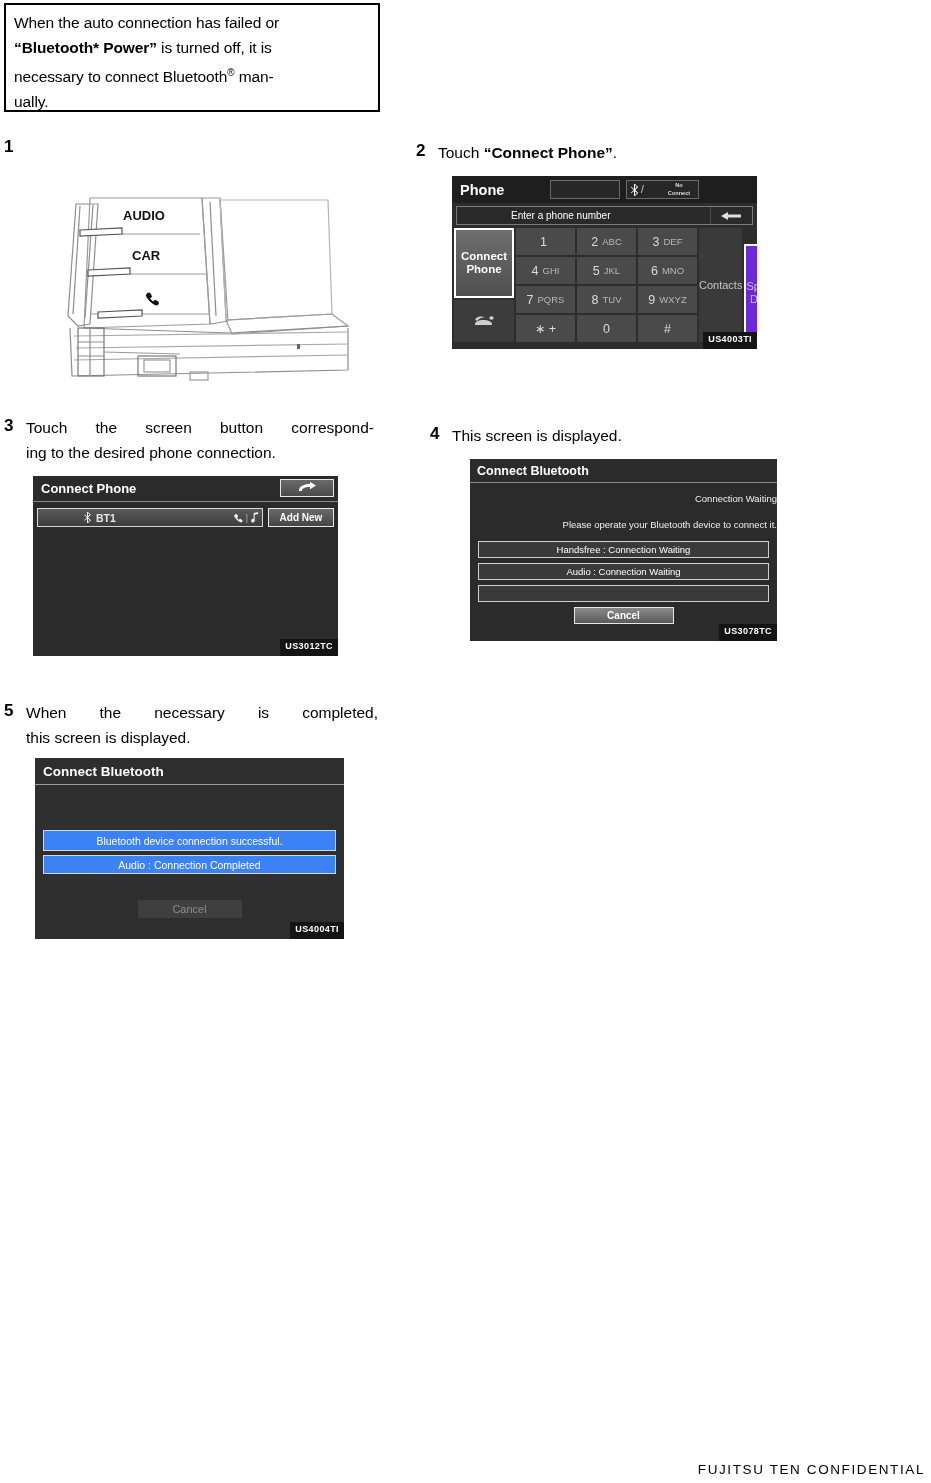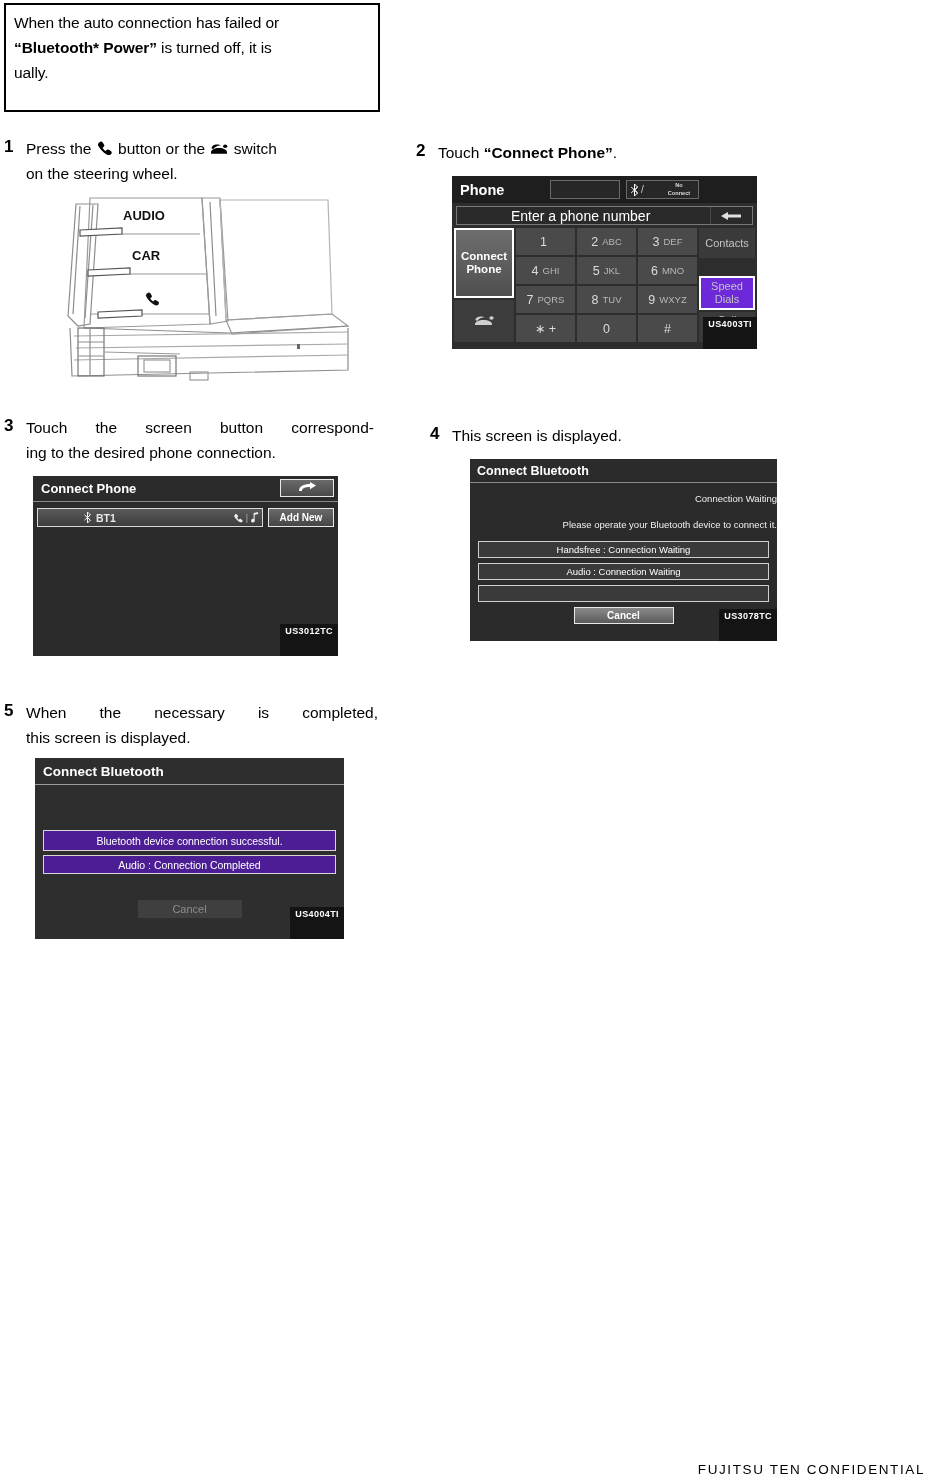--- a/index.html
+++ b/index.html
@@ -50,21 +50,21 @@
     color: #fff;
     font-family: "Liberation Sans", sans-serif;
     overflow: hidden;
   }
   .scr-code {
     position: absolute;
     background: #141414;
     color: #fff;
     font-size: 9px; font-weight: bold;
     letter-spacing: 0.4px;
-    padding: 2px 5px 19px 5px;
+    padding: 2px 5px 4px 5px;
     line-height: 11px;
     white-space: nowrap;
   }
 
   
   #phone-screen {
     position: absolute; left: 452px; top: 176px;
     width: 305px; height: 173px;
     background: #2d2d2d;
   }
@@ -98,30 +98,30 @@
     color: #dcdcdc; font-weight: bold; width: 30px;
   }
   .ph-entry {
     margin: 3px 4px 3px 4px;
     height: 19px;
     border: 1px solid #7a7a7a;
     background: #2a2a2a;
     display: flex; align-items: center;
     position: relative;
   }
-  .ph-entry-label { font-size: 14px; color: #fff; margin-left: 6px; padding-left: 48px; }
+  .ph-entry-label { font-size: 10px; color: #fff; margin-left: 6px; padding-left: 48px; }
   .ph-back {
     position: absolute; right: 2px; top: 0; bottom: 0;
     width: 40px; display: flex; align-items: center; justify-content: center;
     border-left: 1px solid #4a4a4a;
   }
   .ph-body { display: flex; height: 116px; padding: 0 2px 2px 2px; gap: 2px; }
   .ph-left { width: 60px; display: flex; flex-direction: column; gap: 2px; }
   .ph-keys { flex: 1; display: grid; grid-template-columns: repeat(3,1fr); grid-template-rows: repeat(4,1fr); gap: 2px; }
-  .ph-right { width: 56px; display: flex; flex-direction: column; gap: 2px; }
+  .ph-right { width: 56px; display: flex; flex-direction: row; gap: 2px; }
   .key {
     background: #4a4a4a; color: #c9c9c9;
     display: flex; align-items: center; justify-content: center;
     font-size: 11.5px; gap: 4px;
   }
   .key .dig { font-size: 12.5px; color: #dcdcdc; }
   .key .ltr { font-size: 9.5px; color: #b8b8b8; }
   .sidekey {
     flex: 1; background: #3a3a3a; color: #c4c4c4;
     display: flex; align-items: center; justify-content: center;
@@ -205,21 +205,21 @@
   #success-screen {
     position: absolute; left: 35px; top: 758px;
     width: 309px; height: 181px;
     background: #2e2e2e;
   }
   .sc-head { height: 27px; border-bottom: 1px solid #9a9a9a; display: flex; align-items: center; }
   .sc-title { font-size: 13.5px; font-weight: bold; margin-left: 8px; }
   .sc-msg {
     margin: 0 8px 4px 8px; height: 21px;
     border: 1px solid #d6d6d6;
-    background: #4c1d95;
+    background: #3b82f6;
     display: flex; align-items: center; justify-content: center;
     font-size: 10.5px; color: #fff;
   }
   .sc-cancel {
     width: 104px; height: 18px; margin: 0 auto;
     background: #3f3f3f; color: #8d8d8d;
     display: flex; align-items: center; justify-content: center;
     font-size: 11px;
   }
 
@@ -234,46 +234,27 @@
   }
 </style>
 </head>
 <body>
 
 <div class="page">
 
   <div class="note-box">
     <div class="note-line">When the auto connection has failed or</div>
     <div class="note-line"><b>“Bluetooth* Power”</b><span> is turned off, it is</span></div>
+    <div class="note-line"><span>necessary to connect Bluetooth</span><span class="sup">®</span><span> man-</span></div>
     <div class="note-line">ually.</div>
   </div>
 
   <div class="step" style="left:4px; top:136px; width:390px;">
     <div class="step-head">
       <div class="step-num">1</div>
-      <div class="step-text">
-        <span class="ln">
-          <span>Press the</span>
-          <span class="glyph" style="width:18px;">
-            <svg width="18" height="14" viewBox="0 0 18 14">
-                <path d="M3.4 1.2c1.3-1.1 2.6-.9 3.3.2l1.4 2.3c.5.8.3 1.6-.5 2.2l-1 .8c.6 1.3 1.7 2.5 3 3.3l.9-1c.6-.7 1.4-.8 2.2-.3l2.2 1.4c1 .7 1.2 2 .1 3.2-.9 1-2.3 1-3.8.4C8.3 12.5 4 8.2 2.2 4.6 1.6 3.3 2.4 2 3.4 1.2z" fill="#000"></path>
-              </svg>
-          </span>
-          <span>button or the</span>
-          <span class="glyph" style="width:20px;">
-            <svg width="20" height="13" viewBox="0 0 20 13">
-                <path d="M2 10.3c0-2.2 3.5-4.2 8-4.2s8 2 8 4.2v1.4H2v-1.4z" fill="#000"></path>
-                <path d="M2.6 6.2C2.6 4 5 2.4 8.2 2.4c1.6 0 3 .4 4 1.1-1.1-.2-2.4-.1-3.6.4C6.2 4.8 4.7 6 4.2 7.3L2.6 6.2z" fill="#000"></path>
-                <ellipse cx="16.2" cy="4.2" rx="2.1" ry="1.7" fill="#000"></ellipse>
-              </svg>
-          </span>
-          <span>switch</span>
-        </span>
-        <span class="ln">on the steering wheel.</span>
-      </div>
     </div>
   </div>
 
   <svg id="steering-illus" viewBox="0 0 290 185">
     <g fill="none" stroke="#8e8e8e" stroke-width="1.2">
       <path d="M16 8 L8 120 L18 130 L30 128 L38 8 Z"></path>
       <path d="M20 10 L13 118"></path>
       <path d="M33 9 L25 122"></path>
       <path d="M30 2 L142 2 L150 128 L24 132 Z" stroke="#9a9a9a"></path>
       <path d="M142 2 L160 2 L168 125 L150 128 Z" stroke="#9a9a9a"></path>

